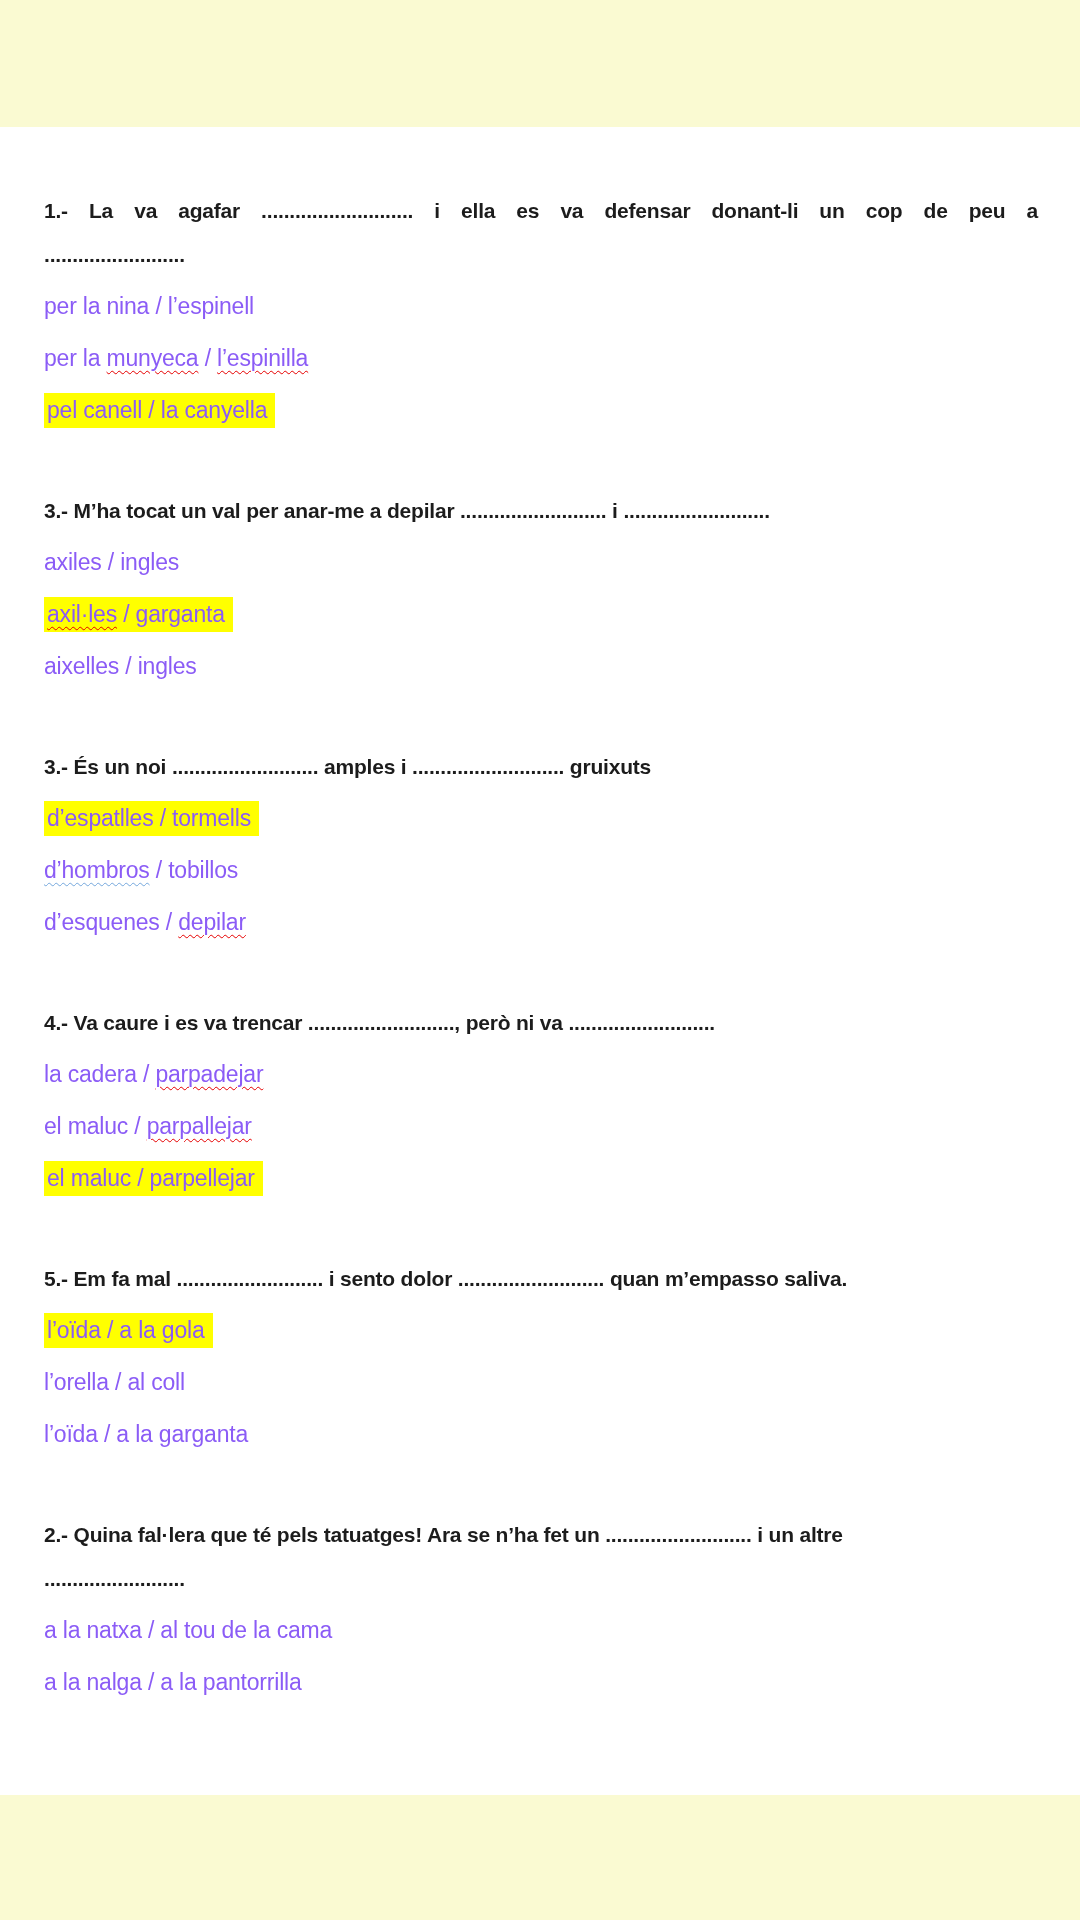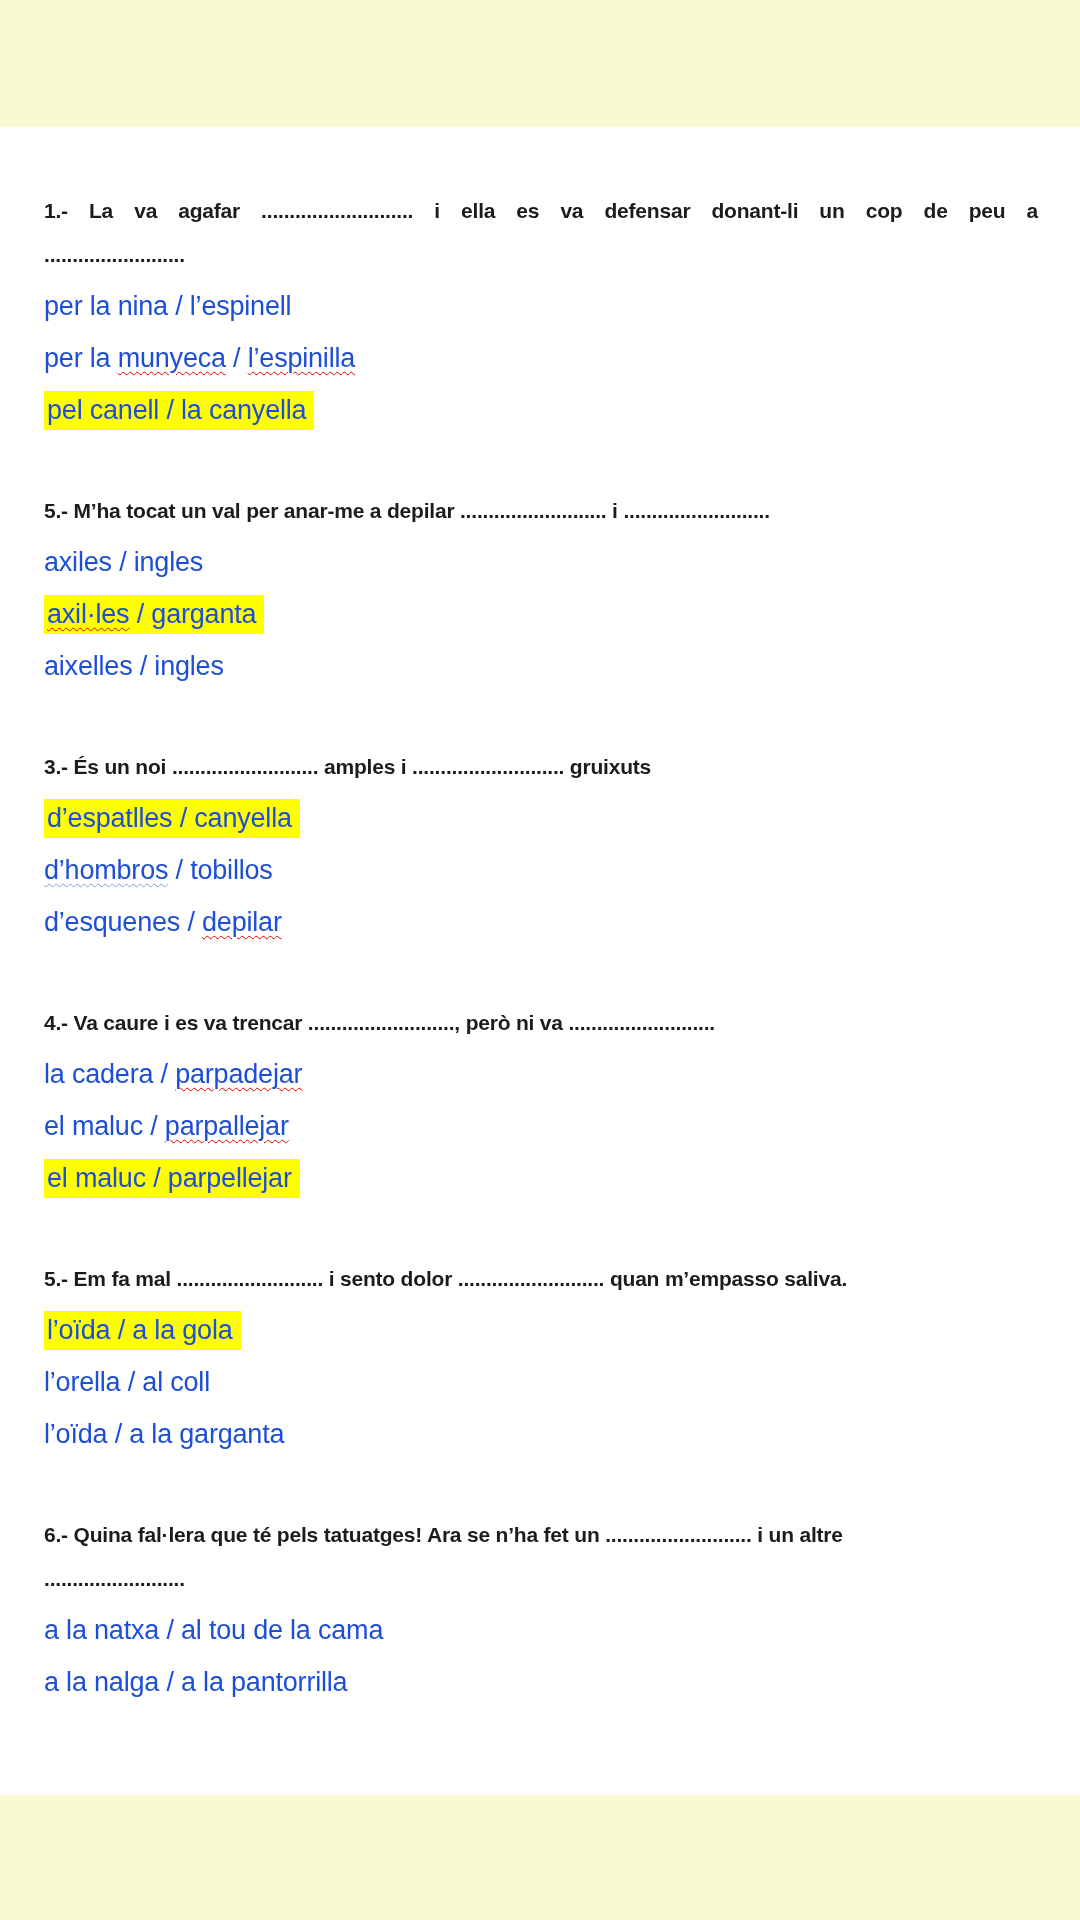--- a/index.html
+++ b/index.html
@@ -46,23 +46,23 @@
   .q-line {
     line-height: 44px;
     white-space: nowrap;
   }
   .q-line.justify {
     white-space: normal;
     text-align: justify;
     text-align-last: justify;
   }
   .option {
-    font-size: 27px;
+    font-size: 23px;
     letter-spacing: -0.2px;
-    color: #1d4ed8;
+    color: #8b5cf6;
     line-height: 30px;
     margin: 0 0 22px 0;
     white-space: nowrap;
   }
   .hl {
     background: #ffff00;
     padding: 4px 8px 5px 3px;
   }
   .sq-red {
     text-decoration-line: underline;
@@ -90,31 +90,31 @@
           <div class="q-text">
             <div class="q-line justify">1.- La va agafar ........................... i ella es va defensar donant-li un cop de peu a</div>
             <div class="q-line">.........................</div>
           </div>
           <div class="option"><span class="">per la nina / l’espinell</span></div>
           <div class="option"><span class="">per la </span><span class="sq-red">munyeca</span><span class=""> / </span><span class="sq-red">l’espinilla</span></div>
           <div class="option"><span class="hl"><span class="">pel canell / la canyella</span></span></div>
         </section>
         <section class="question-block">
           <div class="q-text">
-            <div class="q-line">5.- M’ha tocat un val per anar-me a depilar .......................... i ..........................</div>
+            <div class="q-line">3.- M’ha tocat un val per anar-me a depilar .......................... i ..........................</div>
           </div>
           <div class="option"><span class="">axiles / ingles</span></div>
           <div class="option"><span class="hl"><span class="sq-red">axil·les</span><span class=""> / garganta</span></span></div>
           <div class="option"><span class="">aixelles / ingles</span></div>
         </section>
         <section class="question-block">
           <div class="q-text">
             <div class="q-line">3.- És un noi .......................... amples i ........................... gruixuts</div>
           </div>
-          <div class="option"><span class="hl"><span class="">d’espatlles / canyella</span></span></div>
+          <div class="option"><span class="hl"><span class="">d’espatlles / tormells</span></span></div>
           <div class="option"><span class="sq-blue">d’hombros</span><span class=""> / tobillos</span></div>
           <div class="option"><span class="">d’esquenes / </span><span class="sq-red">depilar</span></div>
         </section>
         <section class="question-block">
           <div class="q-text">
             <div class="q-line">4.- Va caure i es va trencar .........................., però ni va ..........................</div>
           </div>
           <div class="option"><span class="">la cadera / </span><span class="sq-red">parpadejar</span></div>
           <div class="option"><span class="">el maluc / </span><span class="sq-red">parpallejar</span></div>
           <div class="option"><span class="hl"><span class="">el maluc / parpellejar</span></span></div>
@@ -122,21 +122,21 @@
         <section class="question-block">
           <div class="q-text">
             <div class="q-line">5.- Em fa mal .......................... i sento dolor .......................... quan m’empasso saliva.</div>
           </div>
           <div class="option"><span class="hl"><span class="">l’oïda / a la gola</span></span></div>
           <div class="option"><span class="">l’orella / al coll</span></div>
           <div class="option"><span class="">l’oïda / a la garganta</span></div>
         </section>
         <section class="question-block">
           <div class="q-text">
-            <div class="q-line">6.- Quina fal·lera que té pels tatuatges! Ara se n’ha fet un .......................... i un altre</div>
+            <div class="q-line">2.- Quina fal·lera que té pels tatuatges! Ara se n’ha fet un .......................... i un altre</div>
             <div class="q-line">.........................</div>
           </div>
           <div class="option"><span class="">a la natxa / al tou de la cama</span></div>
           <div class="option"><span class="">a la nalga / a la pantorrilla</span></div>
         </section>
       </div>
   </div>
   <div class="band bottom"></div>
 </div>
 

